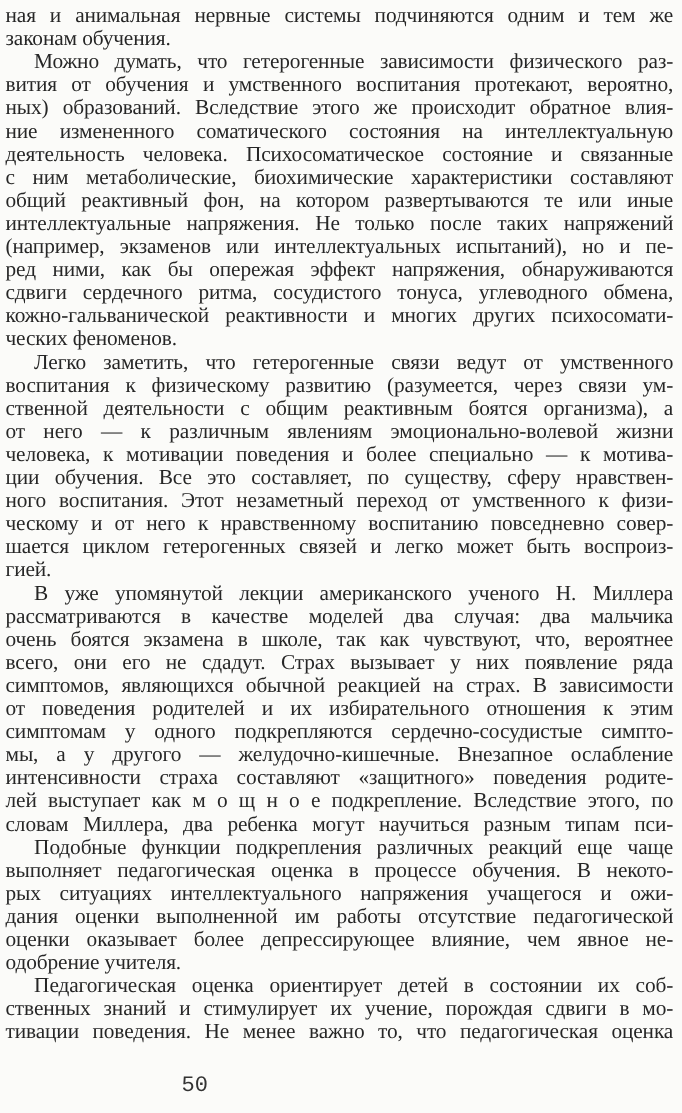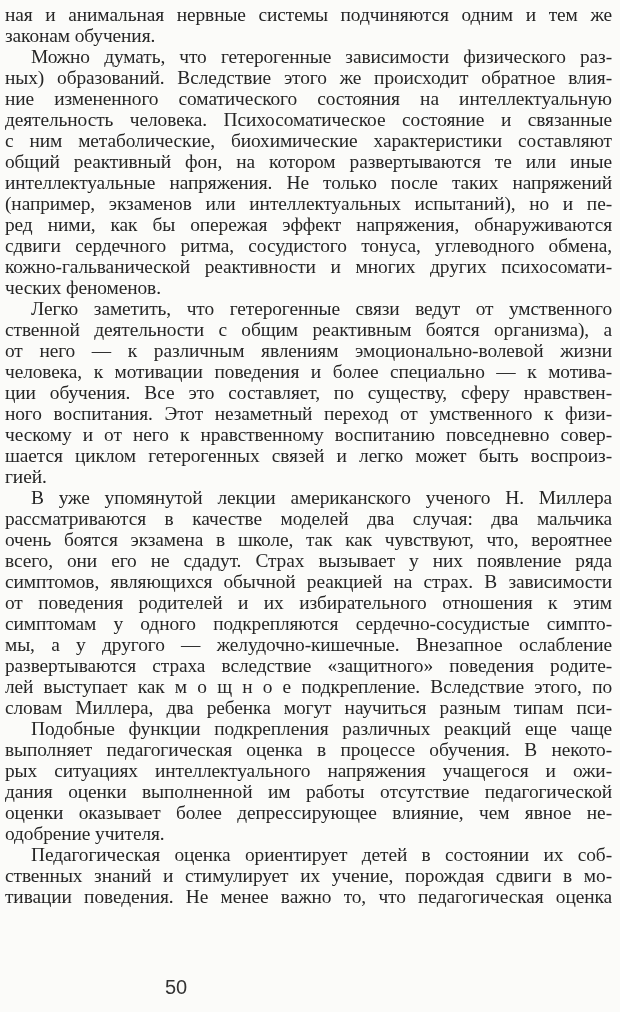--- a/index.html
+++ b/index.html
@@ -15,60 +15,62 @@
     height: 21px; line-height: 21px;
     font-size: 19.4px;
     white-space: nowrap;
     text-align: justify; text-align-last: justify;
     letter-spacing: -0.1px;
   }
   .line.last { text-align-last: left; }
   .line.indent { padding-left: 26px; }
   .pagenum {
     position: absolute; left: 165px; top: 976px;
-    font-size: 20px; font-family: Liberation Sans, sans-serif; color: #333;
+    font-size: 20px; font-family: Liberation Mono, monospace; color: #333;
   }
 </style>
 </head>
 <body>
 
 <div class="page">
   <div class="text" id="text">
       <div class="line">ная и анимальная нервные системы подчиняются одним и тем  же</div>
       <div class="line last">законам обучения.</div>
       <div class="line indent">Можно думать, что гетерогенные зависимости физического раз-</div>
+      <div class="line">вития от обучения и умственного воспитания протекают, вероятно,</div>
       <div class="line">ных) образований. Вследствие этого же происходит обратное влия-</div>
       <div class="line">ние измененного соматического состояния на интеллектуальную</div>
       <div class="line">деятельность человека. Психосоматическое состояние и связанные</div>
       <div class="line">с ним метаболические, биохимические характеристики составляют</div>
       <div class="line">общий реактивный фон, на котором развертываются те или иные</div>
       <div class="line">интеллектуальные напряжения. Не только после таких напряжений</div>
       <div class="line">(например, экзаменов или интеллектуальных испытаний), но и пе-</div>
       <div class="line">ред ними, как бы опережая эффект напряжения, обнаруживаются</div>
       <div class="line">сдвиги сердечного ритма, сосудистого тонуса, углеводного обмена,</div>
       <div class="line">кожно-гальванической реактивности и многих других психосомати-</div>
       <div class="line last">ческих феноменов.</div>
       <div class="line indent">Легко заметить, что гетерогенные связи ведут от умственного</div>
+      <div class="line">воспитания к физическому развитию (разумеется, через связи ум-</div>
       <div class="line">ственной деятельности с общим реактивным боятся организма), а</div>
       <div class="line">от него — к различным явлениям эмоционально-волевой жизни</div>
       <div class="line">человека, к мотивации поведения и более специально — к мотива-</div>
       <div class="line">ции обучения. Все это составляет, по существу, сферу нравствен-</div>
       <div class="line">ного воспитания. Этот незаметный переход от умственного к физи-</div>
       <div class="line">ческому и от него к нравственному воспитанию повседневно совер-</div>
       <div class="line">шается циклом гетерогенных связей и легко может быть воспроиз-</div>
       <div class="line last">гией.</div>
       <div class="line indent">В уже упомянутой лекции американского ученого Н. Миллера</div>
       <div class="line">рассматриваются в качестве моделей  два случая:  два мальчика</div>
       <div class="line">очень боятся экзамена в школе, так как чувствуют, что, вероятнее</div>
       <div class="line">всего, они его не сдадут. Страх вызывает у  них  появление ряда</div>
       <div class="line">симптомов, являющихся обычной реакцией на страх. В зависимости</div>
       <div class="line">от поведения родителей  и  их избирательного  отношения к этим</div>
       <div class="line">симптомам у одного подкрепляются сердечно-сосудистые симпто-</div>
       <div class="line">мы,  а у  другого — желудочно-кишечные.  Внезапное  ослабление</div>
-      <div class="line">развертываются страха вследствие «защитного» поведения родите-</div>
+      <div class="line">интенсивности страха составляют «защитного» поведения родите-</div>
       <div class="line">лей выступает как  м о щ н о е  подкрепление. Вследствие этого, по</div>
       <div class="line">словам Миллера, два ребенка могут научиться разным типам пси-</div>
       <div class="line indent">Подобные функции подкрепления различных реакций еще чаще</div>
       <div class="line">выполняет педагогическая оценка в процессе обучения. В некото-</div>
       <div class="line">рых ситуациях интеллектуального напряжения учащегося и ожи-</div>
       <div class="line">дания оценки выполненной им работы отсутствие  педагогической</div>
       <div class="line">оценки оказывает более депрессирующее влияние, чем явное не-</div>
       <div class="line last">одобрение учителя.</div>
       <div class="line indent">Педагогическая оценка ориентирует детей в состоянии их соб-</div>
       <div class="line">ственных знаний и стимулирует их учение, порождая сдвиги в мо-</div>

